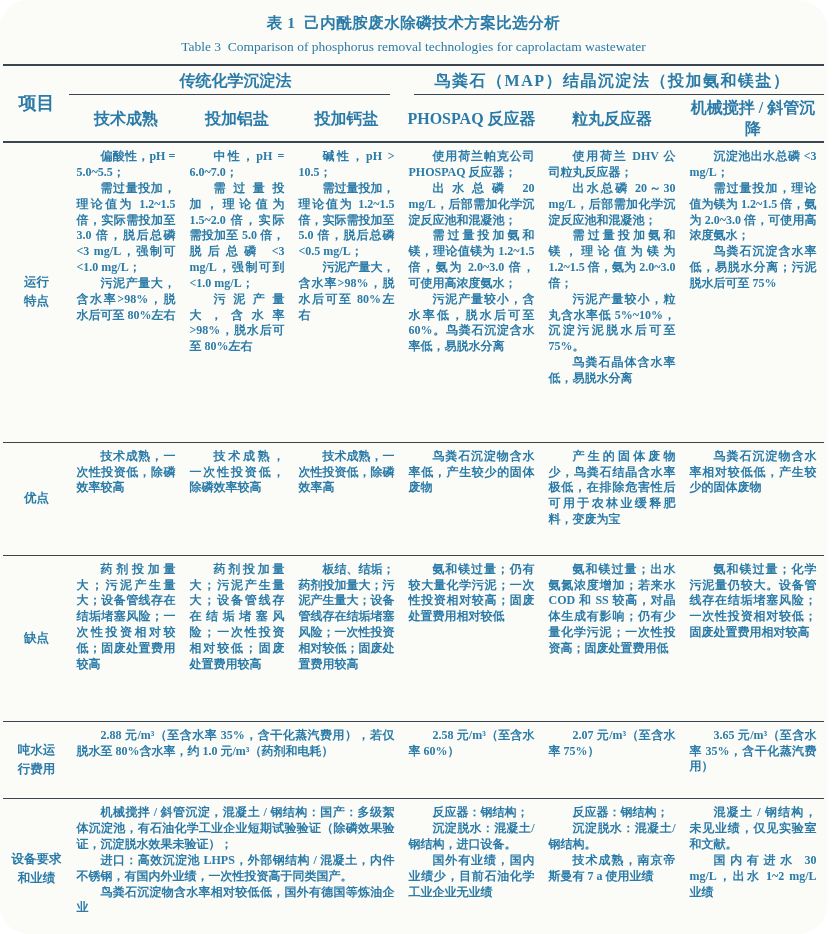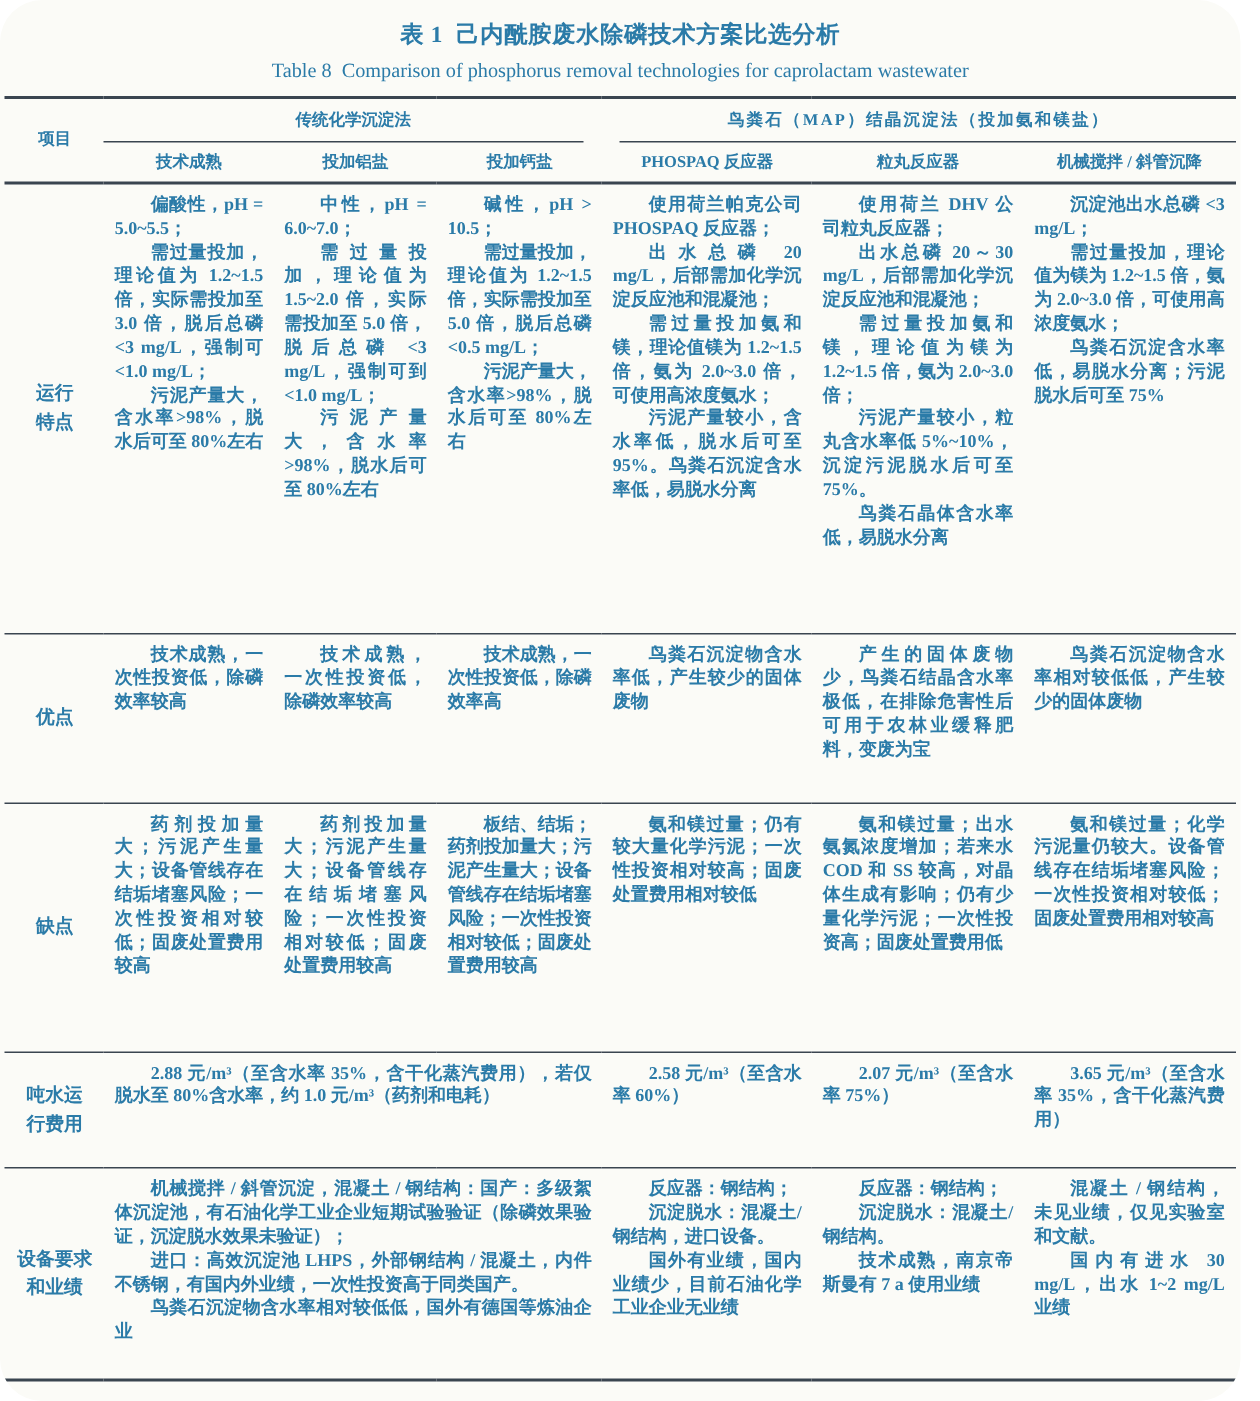--- a/index.html
+++ b/index.html
@@ -22,22 +22,22 @@
   }
   .subtitle{
     text-align:center;font-size:13.5px;margin-top:5px;white-space:pre;
   }
   table{
     width:820px;margin:9px auto 0;border-collapse:collapse;table-layout:fixed;
     border-top:2px solid var(--rule);
     border-bottom:2px solid var(--rule);
   }
   th,td{font-size:12px;line-height:1.32;font-weight:600;}
-  thead th{text-align:center;vertical-align:middle;padding:2px 2px;font-size:11px;font-weight:700;}
-  thead .item-col{border-bottom:2px solid var(--rule);font-size:11px;}
+  thead th{text-align:center;vertical-align:middle;padding:2px 2px;font-size:16px;font-weight:700;}
+  thead .item-col{border-bottom:2px solid var(--rule);font-size:18px;}
   th.group{position:relative;height:30px;}
   th.group::after{
     content:"";position:absolute;bottom:0;height:0;
     border-bottom:1.5px solid var(--rule);
   }
   th.g1::after{left:0;right:12px;}
   th.g2::after{left:12px;right:0;}
   th.g2{letter-spacing:1.5px;margin-top:12px;}
   tr.sub-row th{height:27px;border-bottom:2px solid var(--rule);}
   tbody tr + tr{border-top:1px solid var(--rule);}
@@ -51,21 +51,21 @@
     white-space:pre-line;font-size:12.5px;padding:19px 1px;line-height:1.55;
   }
   td{vertical-align:top;text-align:justify;padding:6px 7px 4px;}
   td p{margin:0;text-indent:2em;}
 </style>
 </head>
 <body>
 
 <div class="page">
   <div class="title">表 1  己内酰胺废水除磷技术方案比选分析</div>
-  <div class="subtitle">Table 8  Comparison of phosphorus removal technologies for caprolactam wastewater</div>
+  <div class="subtitle">Table 3  Comparison of phosphorus removal technologies for caprolactam wastewater</div>
 
   <table>
     <colgroup>
       <col style="width:66px">
       <col style="width:113px">
       <col style="width:109px">
       <col style="width:110px">
       <col style="width:140px">
       <col style="width:141px">
       <col style="width:141px">
@@ -101,21 +101,21 @@
           </td>
           <td>
             <p>碱性，pH &gt; 10.5；</p>
             <p>需过量投加，理论值为 1.2~1.5 倍，实际需投加至 5.0 倍，脱后总磷 &lt;0.5 mg/L；</p>
             <p>污泥产量大，含水率&gt;98%，脱水后可至 80%左右</p>
           </td>
           <td>
             <p>使用荷兰帕克公司 PHOSPAQ 反应器；</p>
             <p>出水总磷 20 mg/L，后部需加化学沉淀反应池和混凝池；</p>
             <p>需过量投加氨和镁，理论值镁为 1.2~1.5 倍，氨为 2.0~3.0 倍，可使用高浓度氨水；</p>
-            <p>污泥产量较小，含水率低，脱水后可至 95%。鸟粪石沉淀含水率低，易脱水分离</p>
+            <p>污泥产量较小，含水率低，脱水后可至 60%。鸟粪石沉淀含水率低，易脱水分离</p>
           </td>
           <td>
             <p>使用荷兰 DHV 公司粒丸反应器；</p>
             <p>出水总磷 20～30 mg/L，后部需加化学沉淀反应池和混凝池；</p>
             <p>需过量投加氨和镁，理论值为镁为 1.2~1.5 倍，氨为 2.0~3.0 倍；</p>
             <p>污泥产量较小，粒丸含水率低 5%~10%，沉淀污泥脱水后可至 75%。</p>
             <p>鸟粪石晶体含水率低，易脱水分离</p>
           </td>
           <td>
             <p>沉淀池出水总磷 &lt;3 mg/L；</p>

